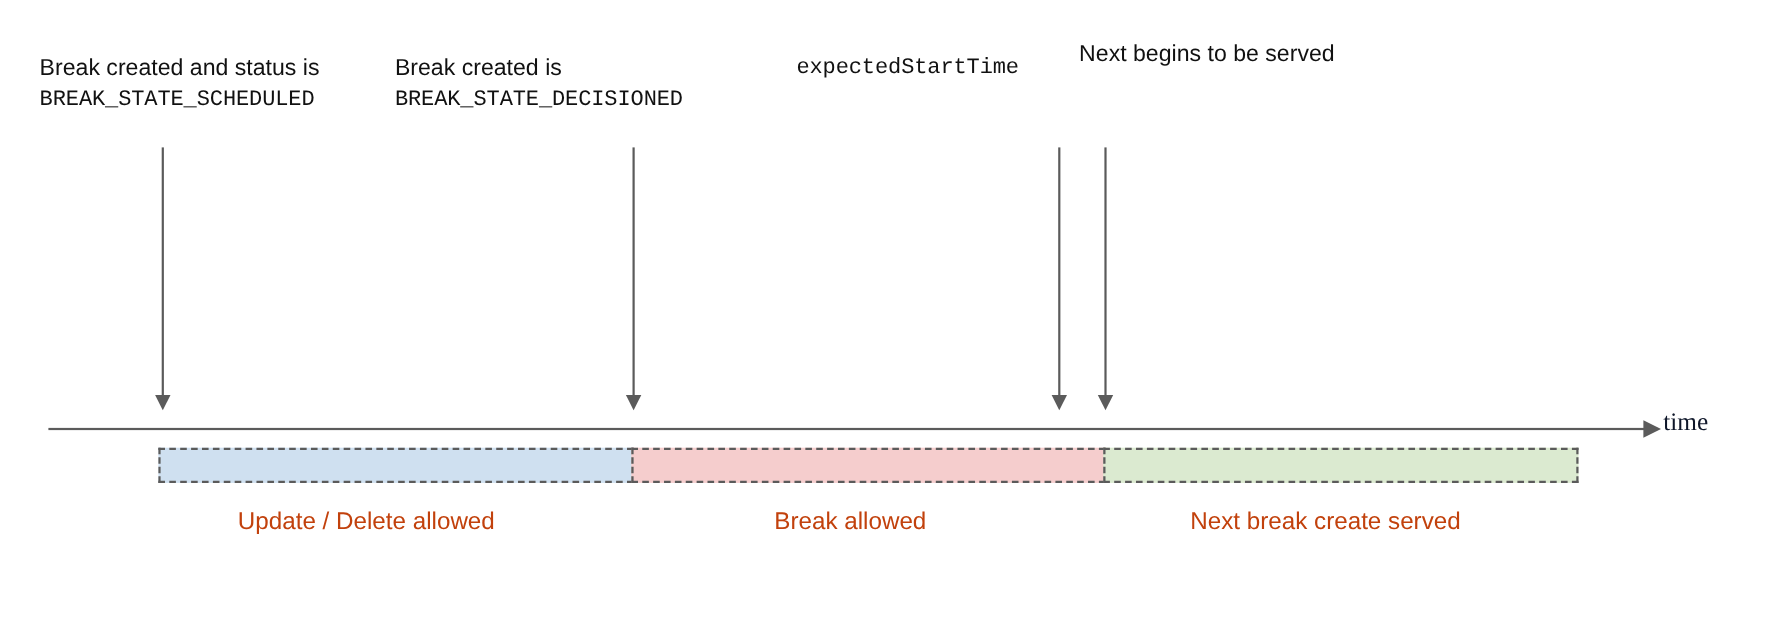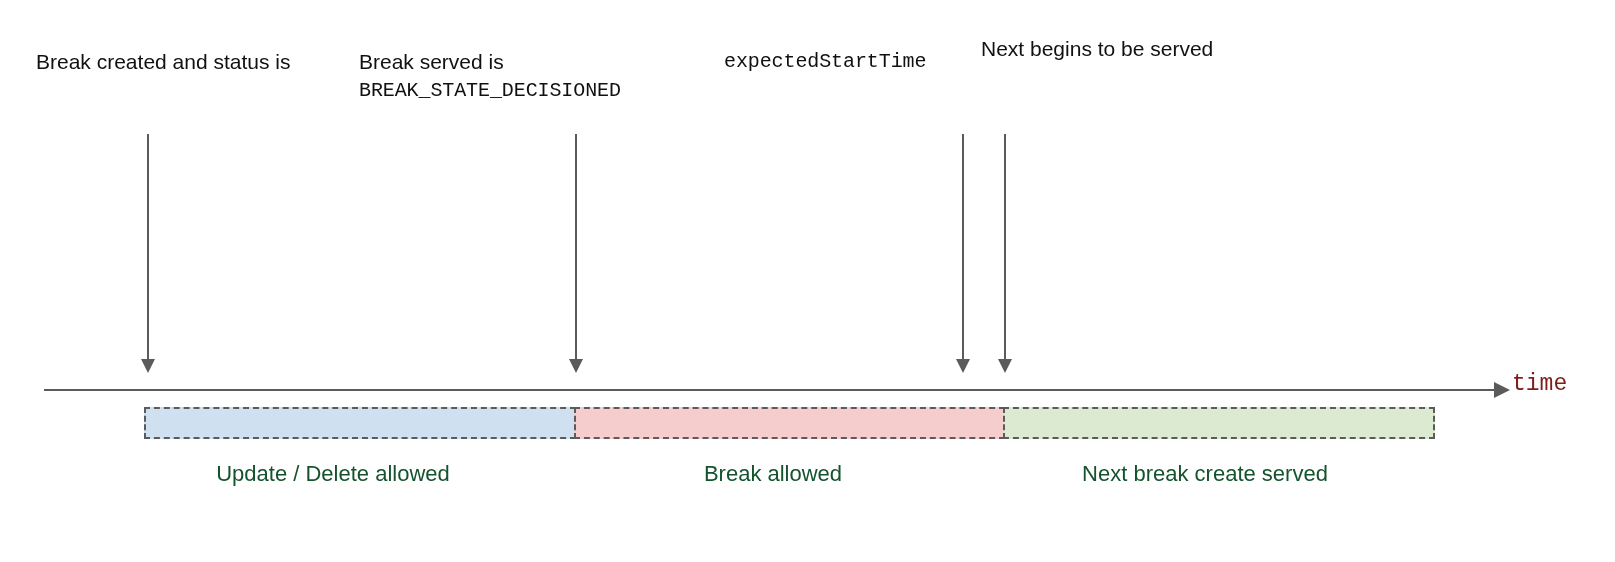--- a/index.html
+++ b/index.html
@@ -76,22 +76,22 @@
     height: 0;
     border-top: 8px solid transparent;
     border-bottom: 8px solid transparent;
     border-left: 16px solid #5b5b5b;
   }
   #axis-label {
     position: absolute;
     left: 1512px;
     top: 371px;
     font-size: 23px;
-    color: #7f1d1d;
-    font-family: Liberation Mono, monospace;
+    color: #0f172a;
+    font-family: Liberation Serif, serif;
     white-space: nowrap;
   }
 
   
   #bars {
     position: absolute;
     left: 144px;
     top: 407px;
     height: 32px;
     display: flex;
@@ -103,37 +103,38 @@
   }
   .phase-bar + .phase-bar {
     margin-left: -2px;
   }
 
   
   .caption {
     position: absolute;
     top: 461px;
     font-size: 22px;
-    color: #14532d;
+    color: #c2410c;
     text-align: center;
     white-space: nowrap;
     font-family: "Liberation Sans", sans-serif;
   }
 </style>
 </head>
 <body>
 
 <div id="canvas">
 
   <div class="annotation" id="ann-0">
     <span class="line-sans">Break created and status is</span>
+    <span class="line-mono">BREAK_STATE_SCHEDULED</span>
   </div>
 
   <div class="annotation" id="ann-1">
-    <span class="line-sans">Break served is</span>
+    <span class="line-sans">Break created is</span>
     <span class="line-mono">BREAK_STATE_DECISIONED</span>
   </div>
 
   <div class="annotation" id="ann-2">
     <span class="line-mono">expectedStartTime</span>
   </div>
 
   <div class="annotation" id="ann-3">
     <span class="line-sans">Next begins to be served</span>
   </div>

